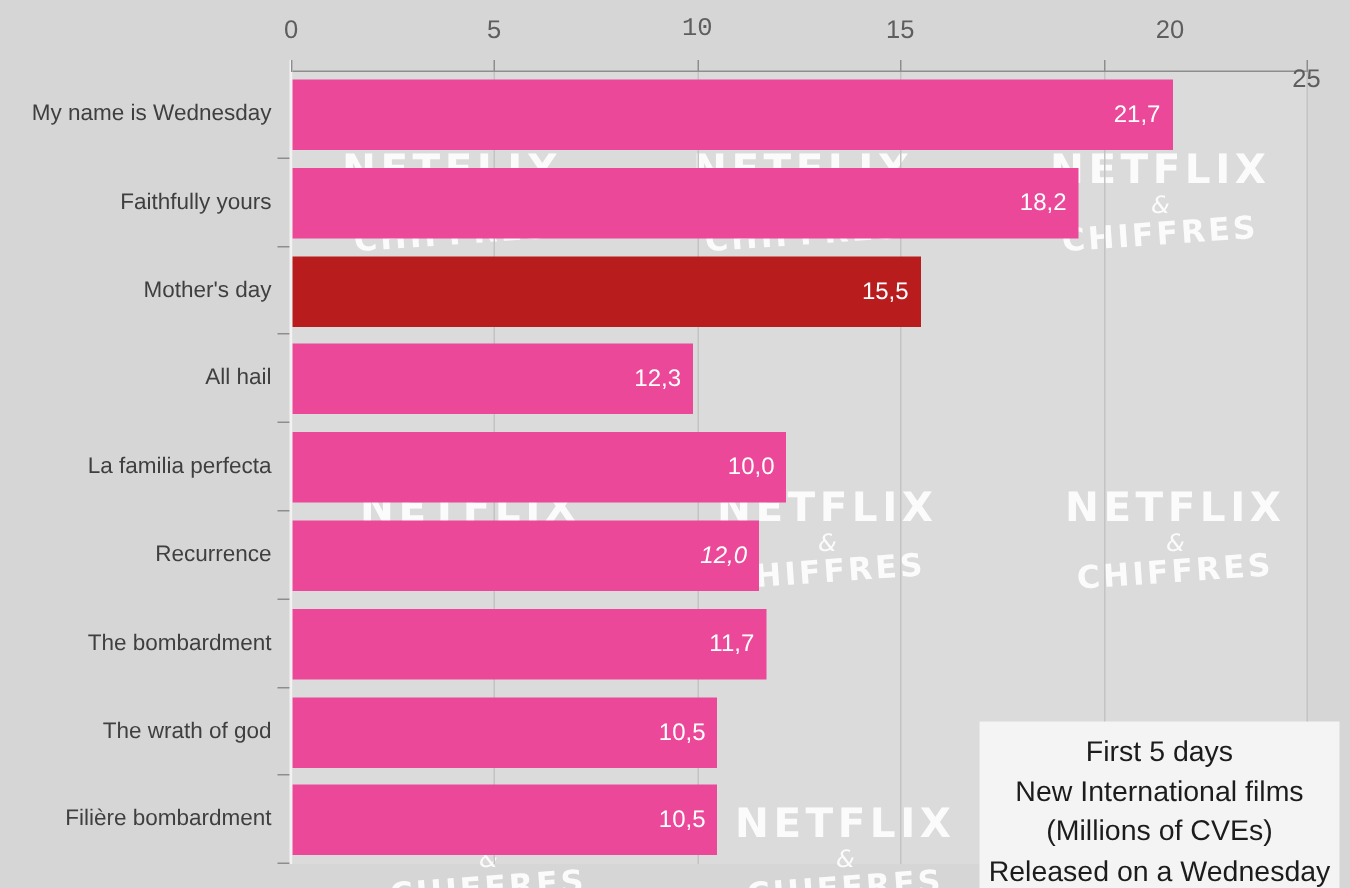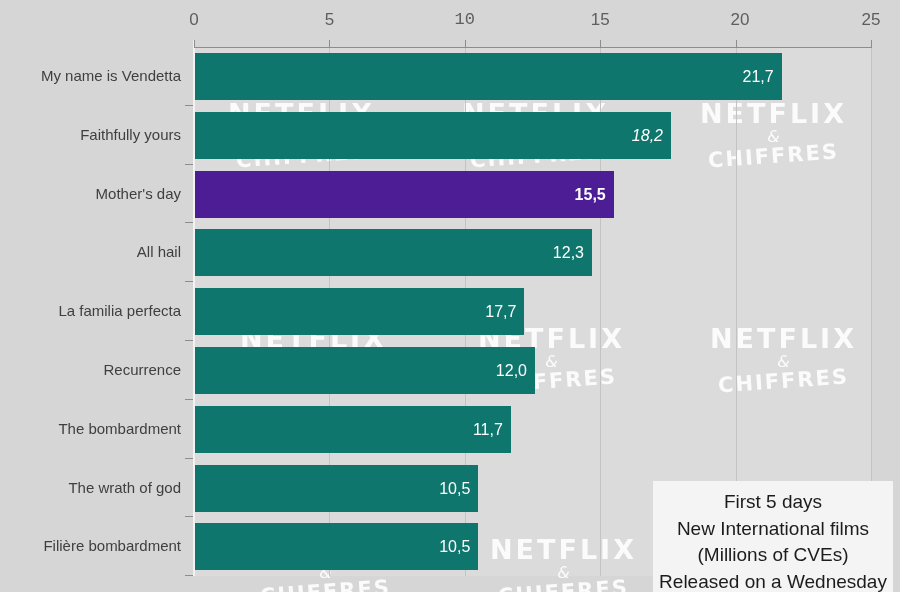--- a/index.html
+++ b/index.html
@@ -145,27 +145,26 @@
     background: #8d8d8d;
   }
   .bar-wrap {
     position: absolute;
     left: 194px;
     top: 6px;
     height: 47px;
   }
   .bar {
     height: 47px;
-    background: #0f766e;
+    background: #ec4899;
     position: relative;
     box-sizing: border-box;
   }
   .bar.highlight {
-    background: #4c1d95;
-    font-weight: bold;
+    background: #b91c1c;
   }
   .bar-value {
     position: absolute;
     right: 8px;
     top: 0;
     height: 47px;
     line-height: 47px;
     color: #ffffff;
     font-size: 16px;
     white-space: nowrap;
@@ -250,76 +249,76 @@
 
   <div id="xticks">
       <div class="xtick" style="left: 194px;">0</div>
       <div class="xtick-mark" style="left: 194px;"></div>
       <div class="xtick" style="left: 329.4px;">5</div>
       <div class="xtick-mark" style="left: 329.4px;"></div>
       <div class="xtick" style="left: 464.8px; font-family: Liberation Mono, monospace;">10</div>
       <div class="xtick-mark" style="left: 464.8px;"></div>
       <div class="xtick" style="left: 600.2px;">15</div>
       <div class="xtick-mark" style="left: 600.2px;"></div>
-      <div class="xtick" style="left: 740px;">20</div>
+      <div class="xtick" style="left: 780px;">20</div>
       <div class="xtick-mark" style="left: 735.6px;"></div>
-      <div class="xtick" style="left: 871px;">25</div>
+      <div class="xtick" style="left: 871px; margin-top: 33px;">25</div>
       <div class="xtick-mark" style="left: 871px;"></div>
     </div>
 
   <div class="rows" id="rows">
       <div class="row">
-        <div class="row-label">My name is Vendetta</div>
+        <div class="row-label">My name is Wednesday</div>
         <div class="row-tick"></div>
         <div class="bar-wrap" style="width: 587.636px;">
           <div class="bar">
             <span class="bar-value">21,7</span>
           </div>
         </div>
       </div>
       <div class="row">
         <div class="row-label">Faithfully yours</div>
         <div class="row-tick"></div>
-        <div class="bar-wrap" style="width: 477px; font-style: italic;">
+        <div class="bar-wrap" style="width: 525px;">
           <div class="bar">
             <span class="bar-value">18,2</span>
           </div>
         </div>
       </div>
       <div class="row">
         <div class="row-label">Mother's day</div>
         <div class="row-tick"></div>
         <div class="bar-wrap" style="width: 419.74px;">
           <div class="bar highlight">
             <span class="bar-value">15,5</span>
           </div>
         </div>
       </div>
       <div class="row">
         <div class="row-label">All hail</div>
         <div class="row-tick"></div>
-        <div class="bar-wrap" style="width: 398px;">
+        <div class="bar-wrap" style="width: 268px;">
           <div class="bar">
             <span class="bar-value">12,3</span>
           </div>
         </div>
       </div>
       <div class="row">
         <div class="row-label">La familia perfecta</div>
         <div class="row-tick"></div>
         <div class="bar-wrap" style="width: 330.376px;">
           <div class="bar">
-            <span class="bar-value">17,7</span>
+            <span class="bar-value">10,0</span>
           </div>
         </div>
       </div>
       <div class="row">
         <div class="row-label">Recurrence</div>
         <div class="row-tick"></div>
-        <div class="bar-wrap" style="width: 341px;">
+        <div class="bar-wrap" style="width: 312px; font-style: italic;">
           <div class="bar">
             <span class="bar-value">12,0</span>
           </div>
         </div>
       </div>
       <div class="row">
         <div class="row-label">The bombardment</div>
         <div class="row-tick"></div>
         <div class="bar-wrap" style="width: 316.836px;">
           <div class="bar">

